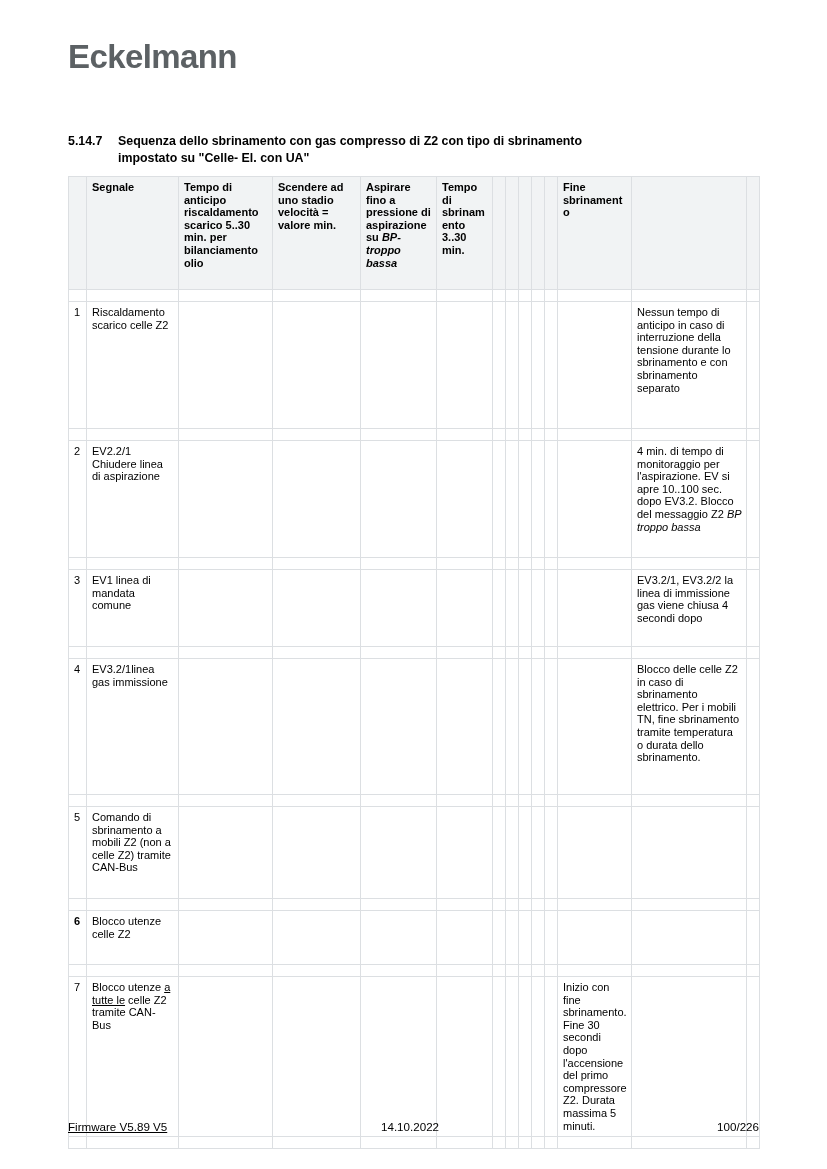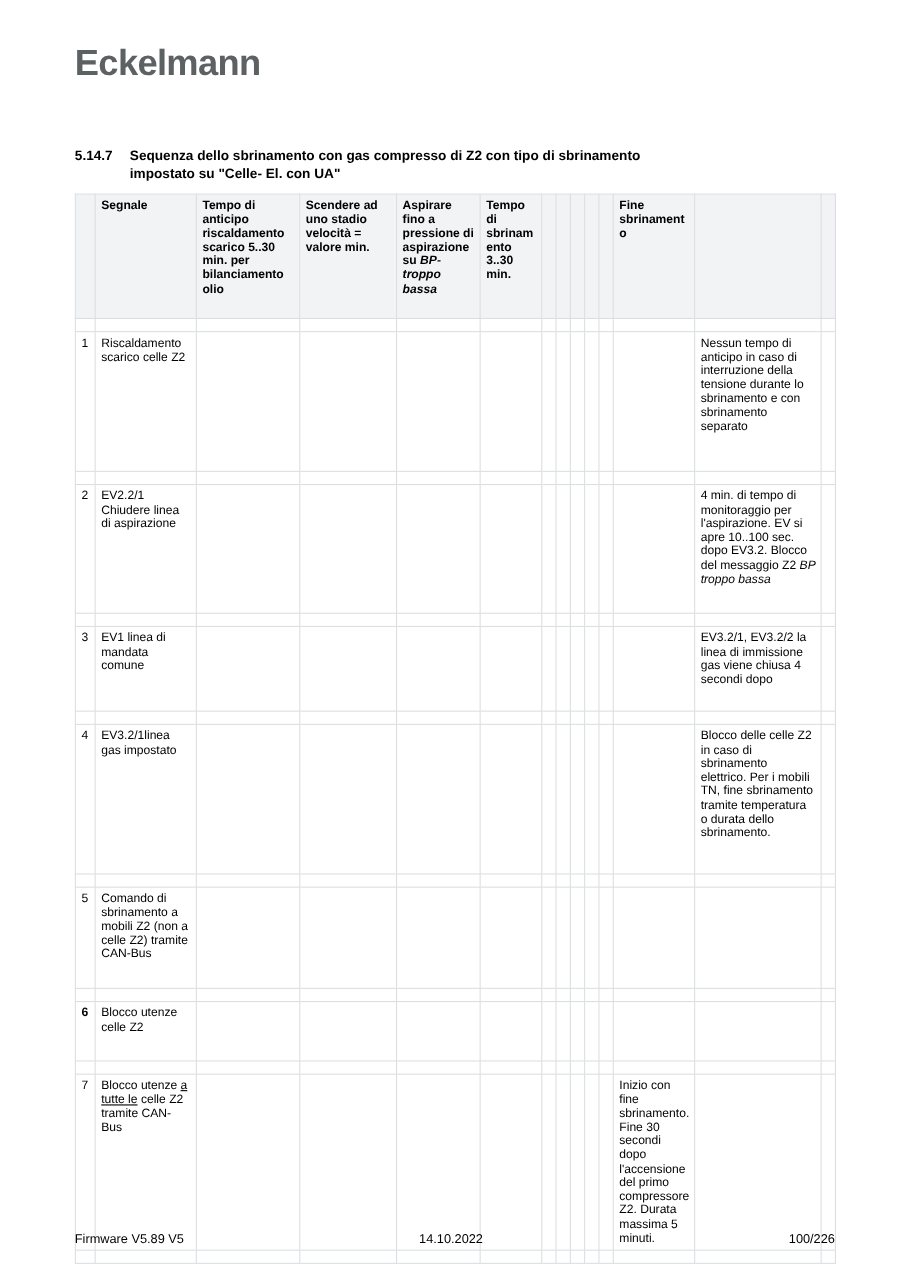--- a/index.html
+++ b/index.html
@@ -104,21 +104,21 @@
 
   
   .footer {
     position: absolute;
     left: 68px;
     top: 1120px;
     width: 691px;
     font-size: 11.6px;
   }
   .footer .f-left {
-    position: absolute; left: 0; top: 0;
+    position: absolute; left: 0; top: 0; text-decoration: underline;
   }
   .footer .f-center {
     position: absolute; left: 313px; top: 0;
   }
   .footer .f-right {
     position: absolute; right: 0; top: 0;
     text-align: left;
   }
 </style>
 </head>
@@ -283,21 +283,21 @@
             <td></td>
             <td></td>
             <td></td>
             <td></td>
             <td></td>
             <td></td>
       </tr>
 
       <tr>
         <td class="num" style="height:127px">4</td>
-        <td>EV3.2/1linea gas impostato</td>
+        <td>EV3.2/1linea gas immissione</td>
         <td></td>
         <td></td>
         <td></td>
         <td class="shaded"></td>
         <td class="shaded"></td>
         <td></td>
         <td></td>
         <td></td>
         <td></td>
         <td></td>

